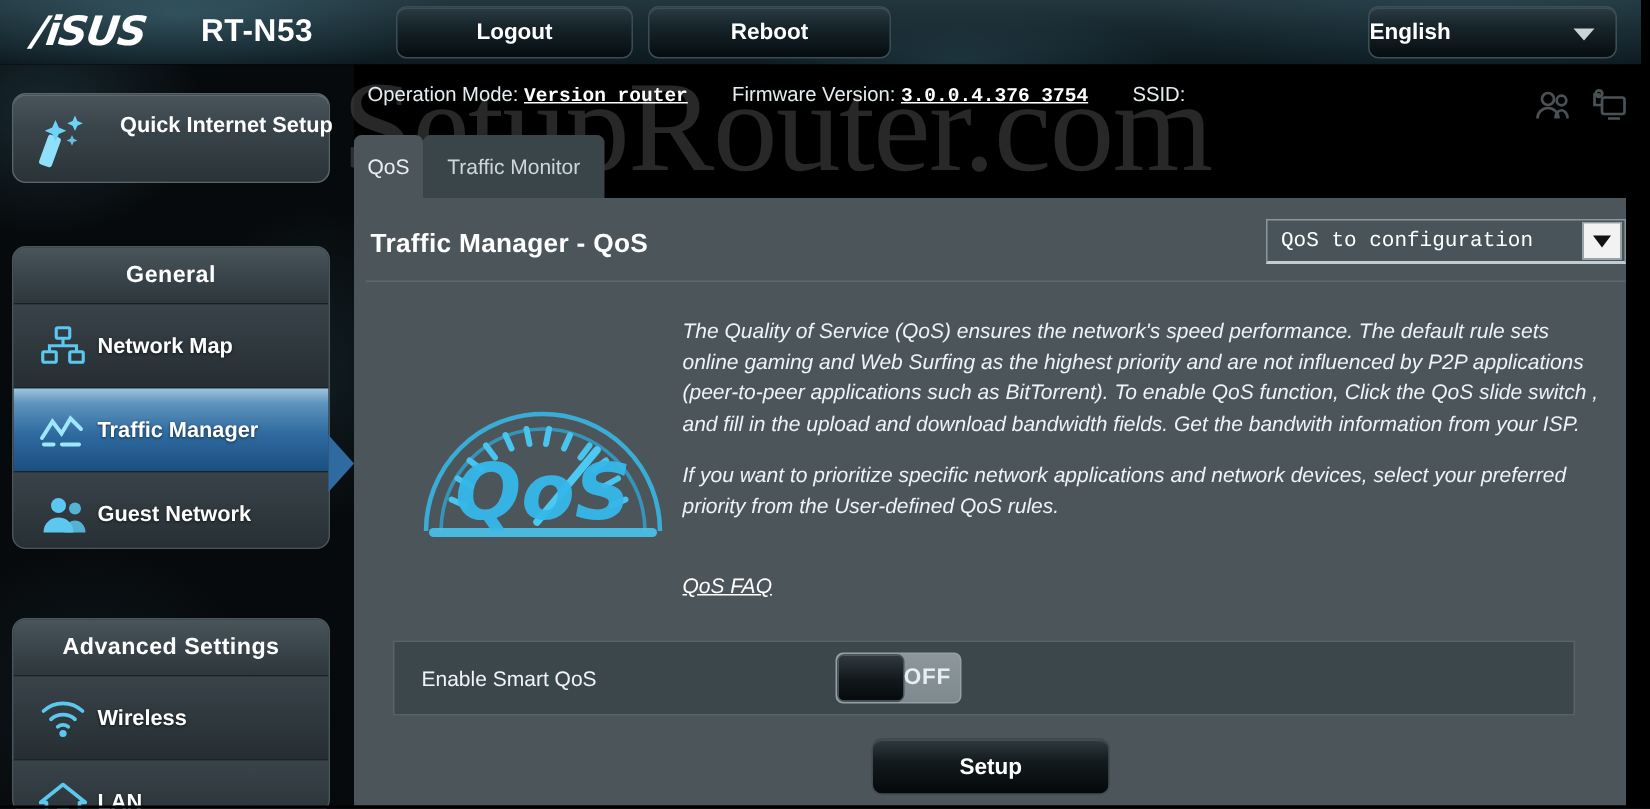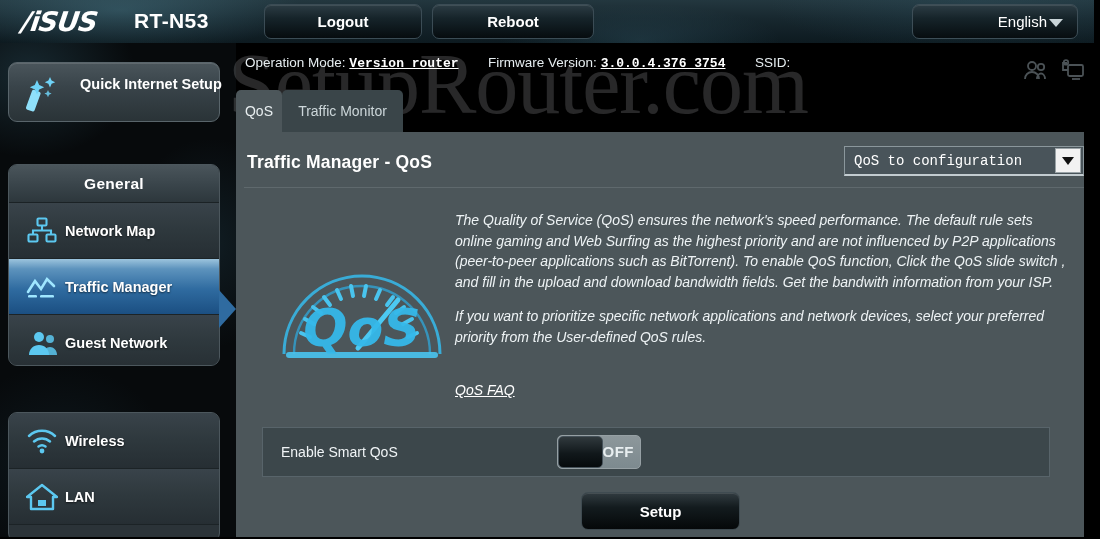--- a/index.html
+++ b/index.html
@@ -57,21 +57,21 @@
   .lang-btn {
     position: absolute; left: 912px; top: 4px; width: 166px; height: 35px;
     border-radius: 7px;
     background: linear-gradient(180deg,#2c3c44 0%, #16242a 40%, #070d10 100%);
     border: 1px solid #3d4e57;
     cursor: pointer;
     box-shadow: inset 0 1px 0 rgba(255,255,255,.10);
   }
   .lang-btn .lbl {
     position: absolute; left: 0; right: 30px; top: 8px;
-    text-align: right; color: #fff; font-size: 15px; font-weight: normal; padding-left: 40px;
+    text-align: left; color: #fff; font-size: 15px; font-weight: bold;
   }
   .lang-btn .caret {
     position: absolute; right: 14px; top: 14px;
     width: 0; height: 0;
     border-left: 7px solid transparent; border-right: 7px solid transparent;
     border-top: 8px solid #c9d4d8;
   }
 
   
   .body-bg {
@@ -374,20 +374,21 @@
           <rect x="3" y="12.5" width="20" height="15" rx="3" fill="#5cc8f0"></rect>
           <path d="M11 17 l5 3 -5 3z" fill="#1d3a4a"></path>
         </svg>
       </div>
       <div class="txt">Parental Controls</div>
     </div>
   </div>
   <div class="arrow-point"></div>
 
   <div class="side-group" id="group-advanced">
+    <div class="group-head">Advanced Settings</div>
 
     <div class="side-item">
       <div class="ico">
         <svg width="32" height="26" viewBox="0 0 32 26">
           <g fill="none" stroke="#5cc8f0" stroke-width="2.5" stroke-linecap="round">
             <path d="M3 8 a19 19 0 0 1 26 0"></path>
             <path d="M8 13.5 a12 12 0 0 1 16 0"></path>
             <path d="M12.5 18.5 a6 6 0 0 1 7 0"></path>
           </g>
           <circle cx="16" cy="23" r="2.4" fill="#5cc8f0"></circle>

